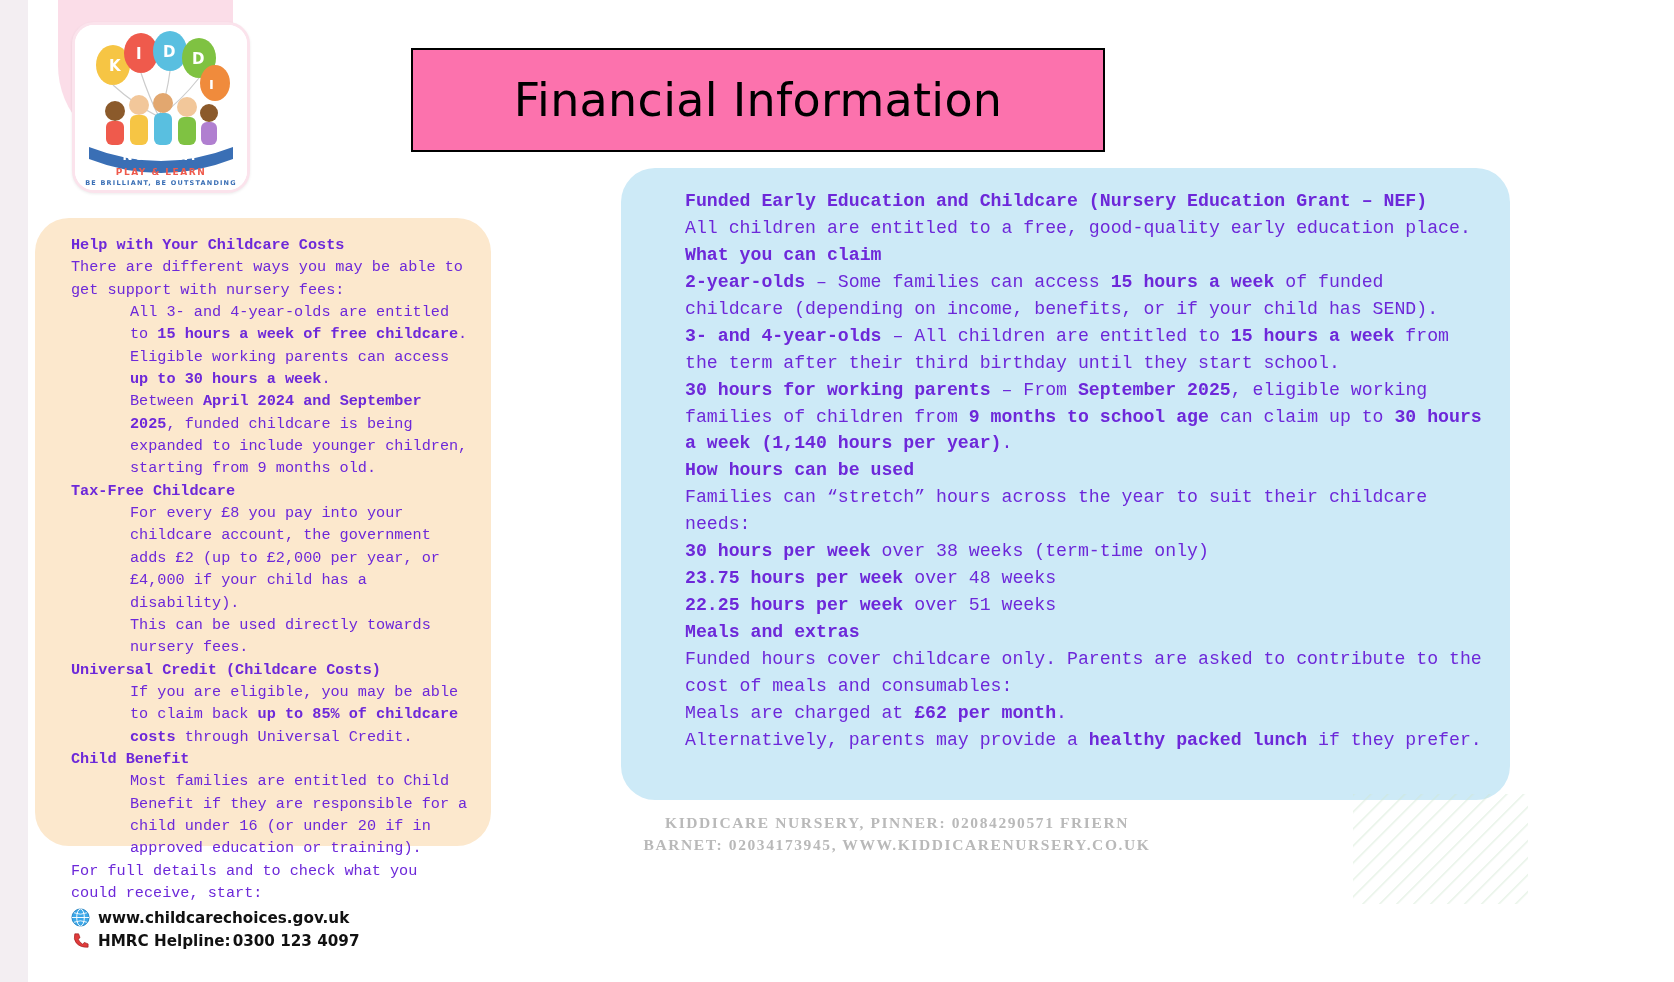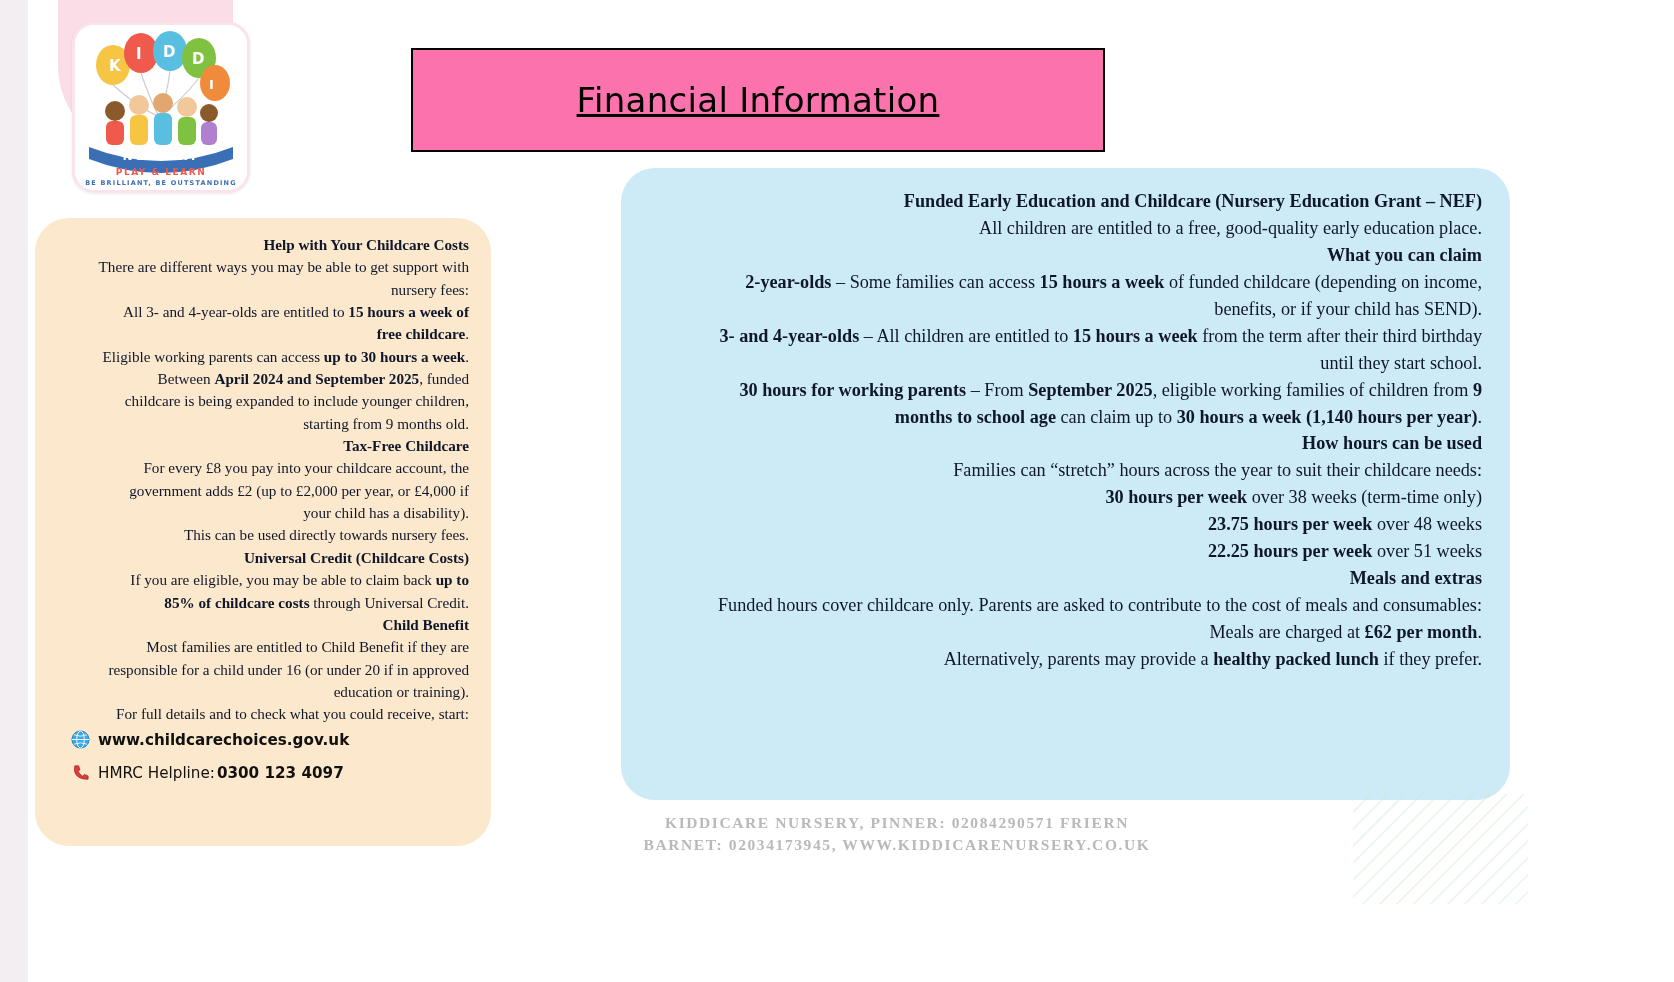--- a/index.html
+++ b/index.html
@@ -57,23 +57,22 @@
     left: 411px; top: 48px;
     width: 690px; height: 100px;
     background: #fc72ad;
     border: 2px solid #000000;
     display: flex;
     align-items: center;
     justify-content: center;
   }
   .title-text {
     font-family: "DejaVu Sans", sans-serif;
-    font-size: 34px;
+    font-size: 46px;
     color: #000000;
-    text-decoration: underline;
     letter-spacing: 0.3px;
   }
   
   .left-card {
     position: absolute;
     left: 35px; top: 218px;
     width: 456px; height: 628px;
     background: #fce8cd;
     border-radius: 34px;
     padding: 16px 22px 10px 36px;
@@ -83,43 +82,42 @@
   .right-card {
     position: absolute;
     left: 621px; top: 168px;
     width: 889px; height: 632px;
     background: #cdeaf7;
     border-radius: 34px;
     padding: 20px 28px 10px 64px;
     box-sizing: border-box;
   }
   .body-text {
-    font-family: Liberation Serif, serif;
-    color: #0f172a;
-    text-align: right;
+    font-family: Liberation Mono, monospace;
+    color: #6d28d9;
   }
   .left-card .body-text { font-size: 15.2px; line-height: 1.47; }
   .right-card .body-text { font-size: 18.2px; line-height: 1.48; }
   .b { font-weight: bold; }
-  .indent { margin-left: 28px; display: block; }
+  .indent { margin-left: 59px; display: block; }
   .line { display: block; }
   
   .contact-row {
     display: flex;
-    align-items: flex-end;
+    align-items: center;
     gap: 8px;
     margin-top: 4px;
   }
   .contact-row .ctext {
     font-family: "DejaVu Sans", sans-serif;
     font-size: 15.2px;
     font-weight: bold;
     color: #111111;
   }
-  .contact-row .ctext.normal { font-weight: normal; margin-top: 11px; }
+  .contact-row .ctext.normal { font-weight: bold; }
   .globe-icon, .phone-icon {
     width: 19px; height: 19px;
     display: inline-block;
     flex: 0 0 auto;
   }
   
   .footer {
     position: absolute;
     left: 597px; top: 812px;
     width: 600px;

